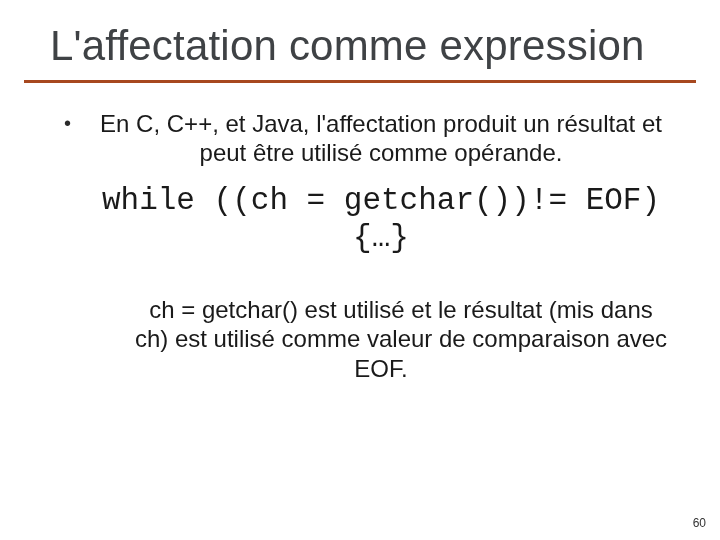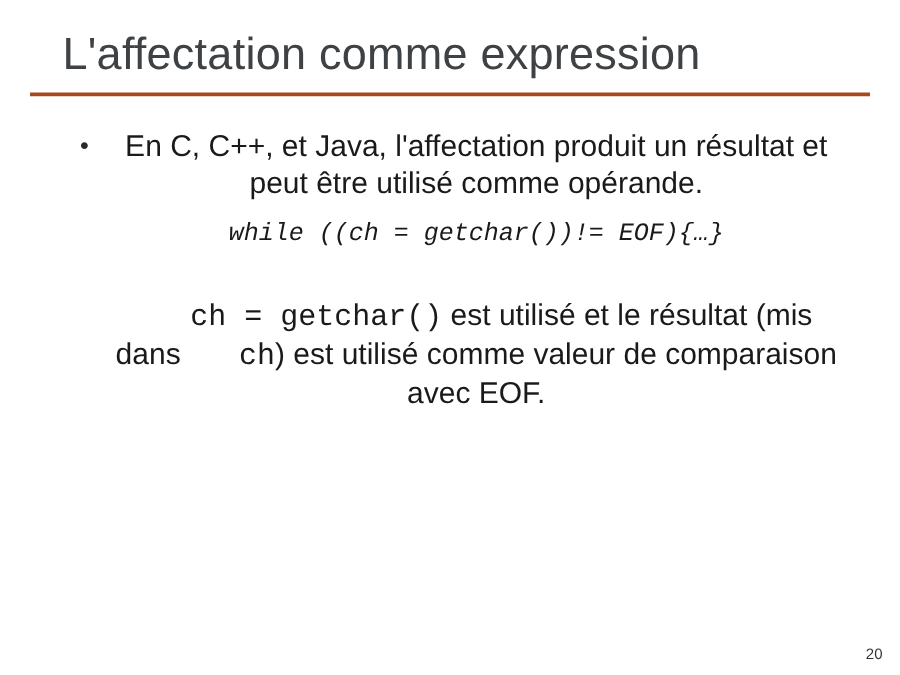--- a/index.html
+++ b/index.html
@@ -12,21 +12,21 @@
     color: #1a1a1a;
   }
   .slide {
     position: relative;
     width: 720px;
     height: 540px;
     box-sizing: border-box;
   }
   .title {
     padding: 22px 0 0 50px;
-    font-size: 36px;
+    font-size: 42px;
     font-weight: 400;
     color: #3f4245;
     letter-spacing: 0.2px;
   }
   .rule {
     height: 3px;
     background: #a7481f;
     margin: 10px 24px 0 24px;
   }
   .body {
@@ -47,31 +47,30 @@
   ul.bullets > li::before {
     content: "•";
     position: absolute;
     left: 0;
     top: 2px;
     font-size: 20px;
     color: #2a2a2a;
   }
   .codeblock {
     font-family: "Courier New", Courier, monospace;
-    font-size: 20px;
+    font-size: 31px;
     padding-left: 22px;
     margin-top: 8px;
-    font-style: italic;
   }
   .para {
     padding-left: 22px;
     margin-top: 38px;
   }
   .mono {
-    font-family: Liberation Mono, monospace;
+    font-family: Liberation Sans, sans-serif;
     margin-left: 40px;
   }
   .pagenum {
     position: absolute;
     right: 14px;
     bottom: 10px;
     font-size: 12px;
     color: #333;
   }
 </style>
@@ -88,14 +87,14 @@
       <li><span>En C, C++, et Java, l'affectation produit un résultat et peut être utilisé comme opérande.</span></li>
     </ul>
 
     <div class="codeblock">while ((ch = getchar())!= EOF){…}</div>
 
     <div class="para">
       <span class="mono">ch = getchar()</span><span> est utilisé et le résultat (mis dans </span><span class="mono">ch</span><span>) est utilisé comme valeur de comparaison avec EOF.</span>
     </div>
   </div>
 
-  <div class="pagenum">20</div>
+  <div class="pagenum">60</div>
 </div>
 
 </body></html>

